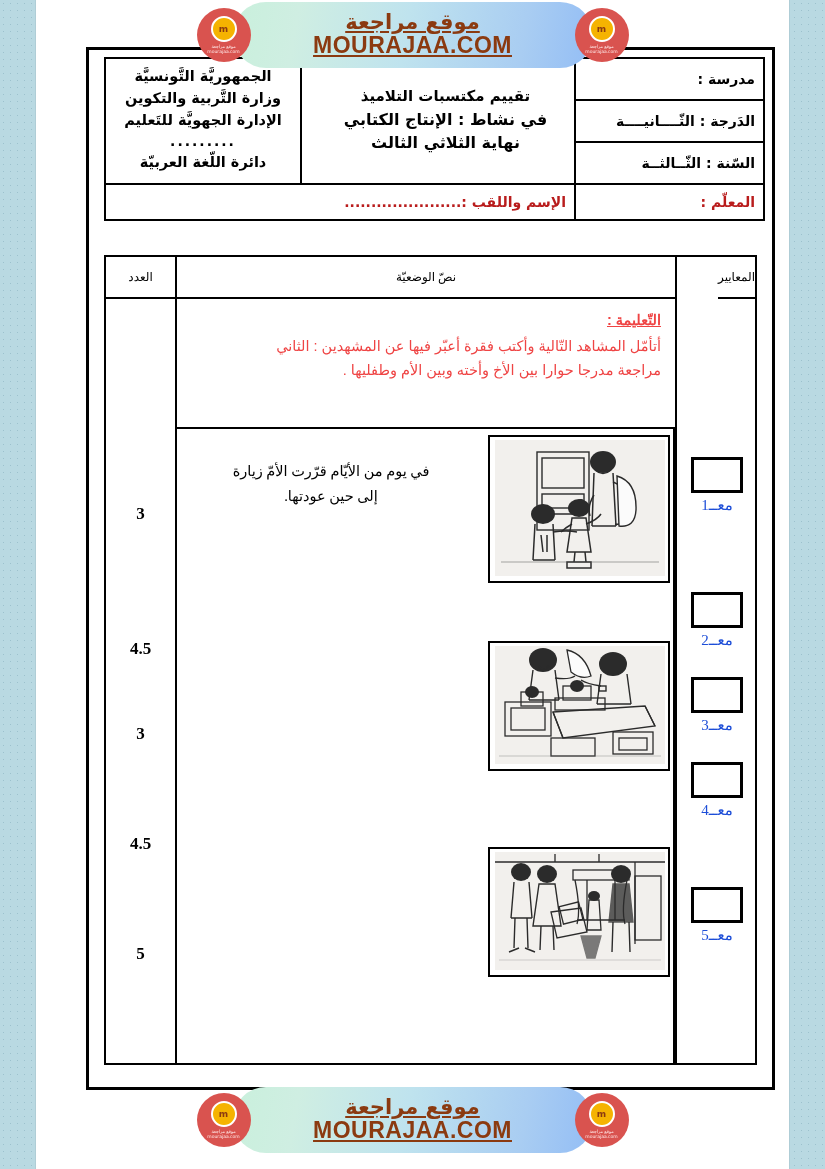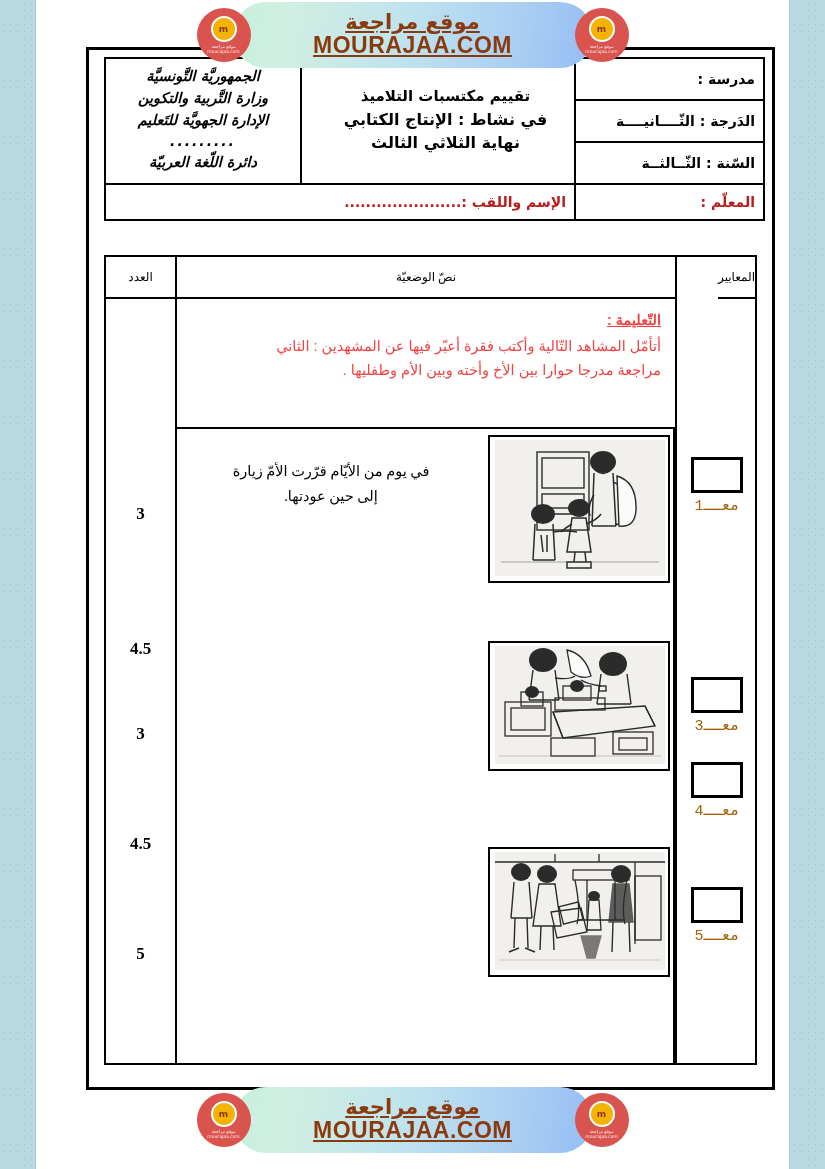--- a/index.html
+++ b/index.html
@@ -71,21 +71,21 @@
   }
 
   
   .hdr{
     position:absolute;left:68px;top:57px;width:653px;
     border-collapse:collapse;table-layout:fixed;
   }
   .hdr td{border:2px solid #000;padding:0;vertical-align:middle;}
   .hdr .c-left{width:187px;}
   .hdr .c-mid{width:272px;}
-  .hdr .c-right{width:194px;font-style:italic;}
+  .hdr .c-right{width:194px;}
 
   .hl{
     height:38px;display:flex;align-items:center;
     padding:0 8px;box-sizing:border-box;
     font-family:"DejaVu Sans", sans-serif;
     font-size:14px;font-weight:700;color:#000;
     justify-content:flex-start;
   }
   .hl.end{justify-content:flex-start;border-radius:11px;}
   .hl-school{justify-content:flex-start;}
@@ -159,22 +159,22 @@
   .gap{height:66px;}
 
   
   .crit-list{flex:1;position:relative;}
   .crit{
     position:absolute;left:0;width:80px;
     display:flex;flex-direction:column;align-items:center;
   }
   .crit-box{width:52px;height:36px;border:3px solid #000;box-sizing:border-box;background:#fff;}
   .crit-label{
-    margin-top:3px;font-family:Liberation Mono, monospace;
-    font-size:15px;color:#a16207;direction:rtl;
+    margin-top:3px;font-family:Liberation Serif, serif;
+    font-size:15px;color:#1d4ed8;direction:rtl;
   }
 
   
   .score-list{flex:1;position:relative;}
   .score{
     position:absolute;left:0;width:69px;text-align:center;
     font-family:"Liberation Serif", serif;font-size:17px;font-weight:700;color:#000;
   }
 
   
@@ -240,20 +240,24 @@
 
     <div class="col-crit">
       <div class="th">المعايير</div>
       <div class="crit-list">
 
         <div class="crit" style="top:200px">
           <div class="crit-box"></div>
           <div class="crit-label">معــ1</div>
         </div>
 
+        <div class="crit" style="top:335px">
+          <div class="crit-box"></div>
+          <div class="crit-label">معــ2</div>
+        </div>
 
         <div class="crit" style="top:420px">
           <div class="crit-box"></div>
           <div class="crit-label">معــ3</div>
         </div>
 
         <div class="crit" style="top:505px">
           <div class="crit-box"></div>
           <div class="crit-label">معــ4</div>
         </div>

